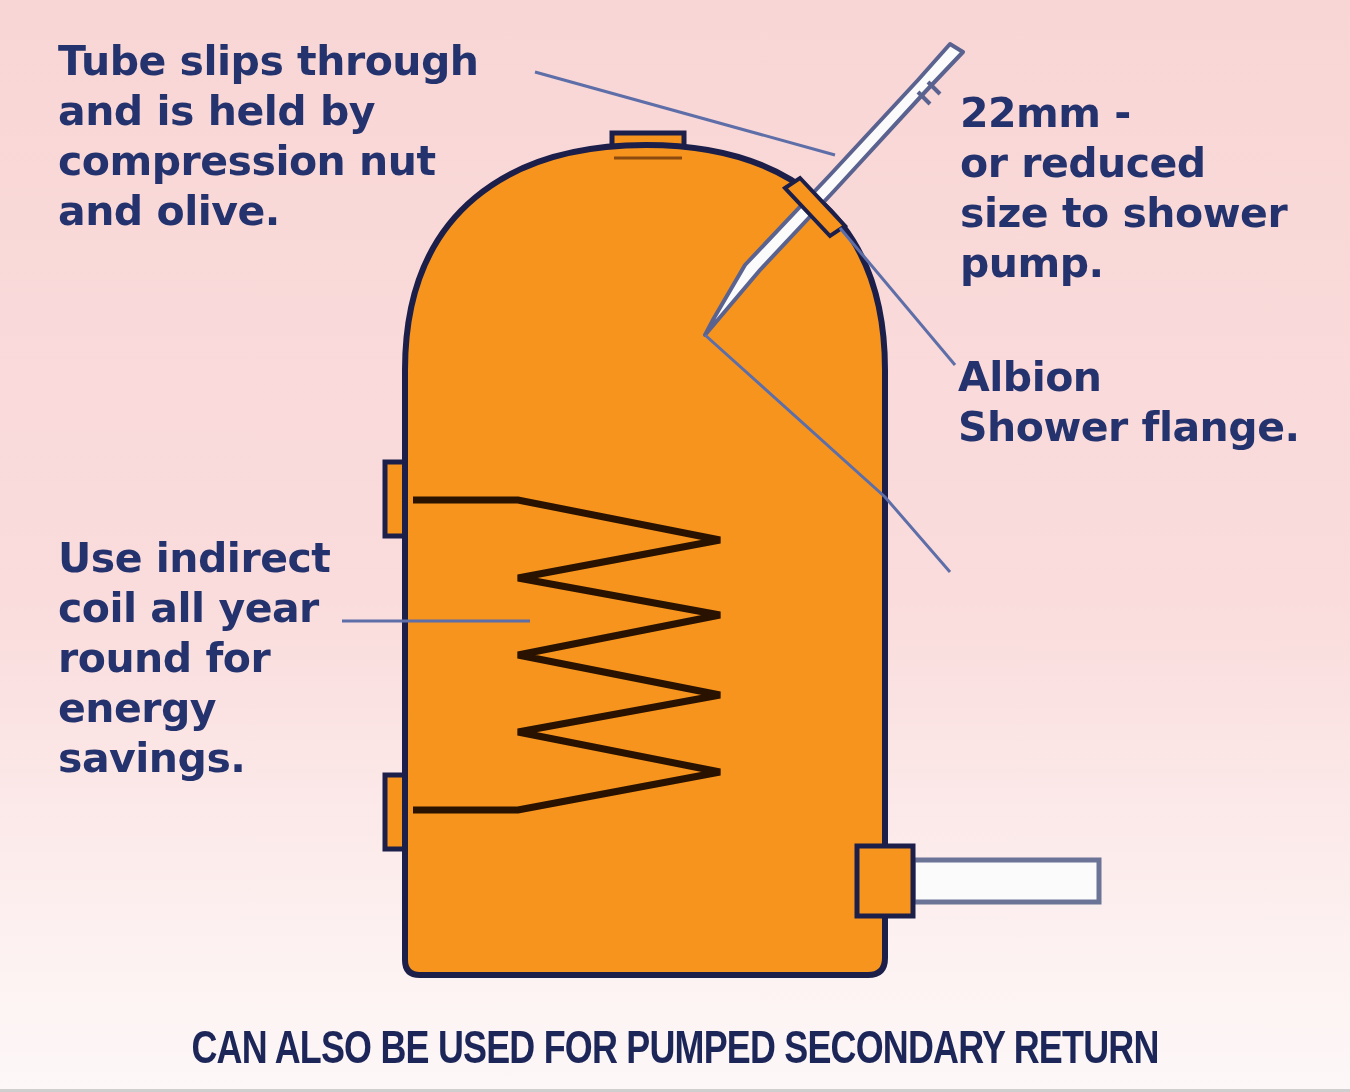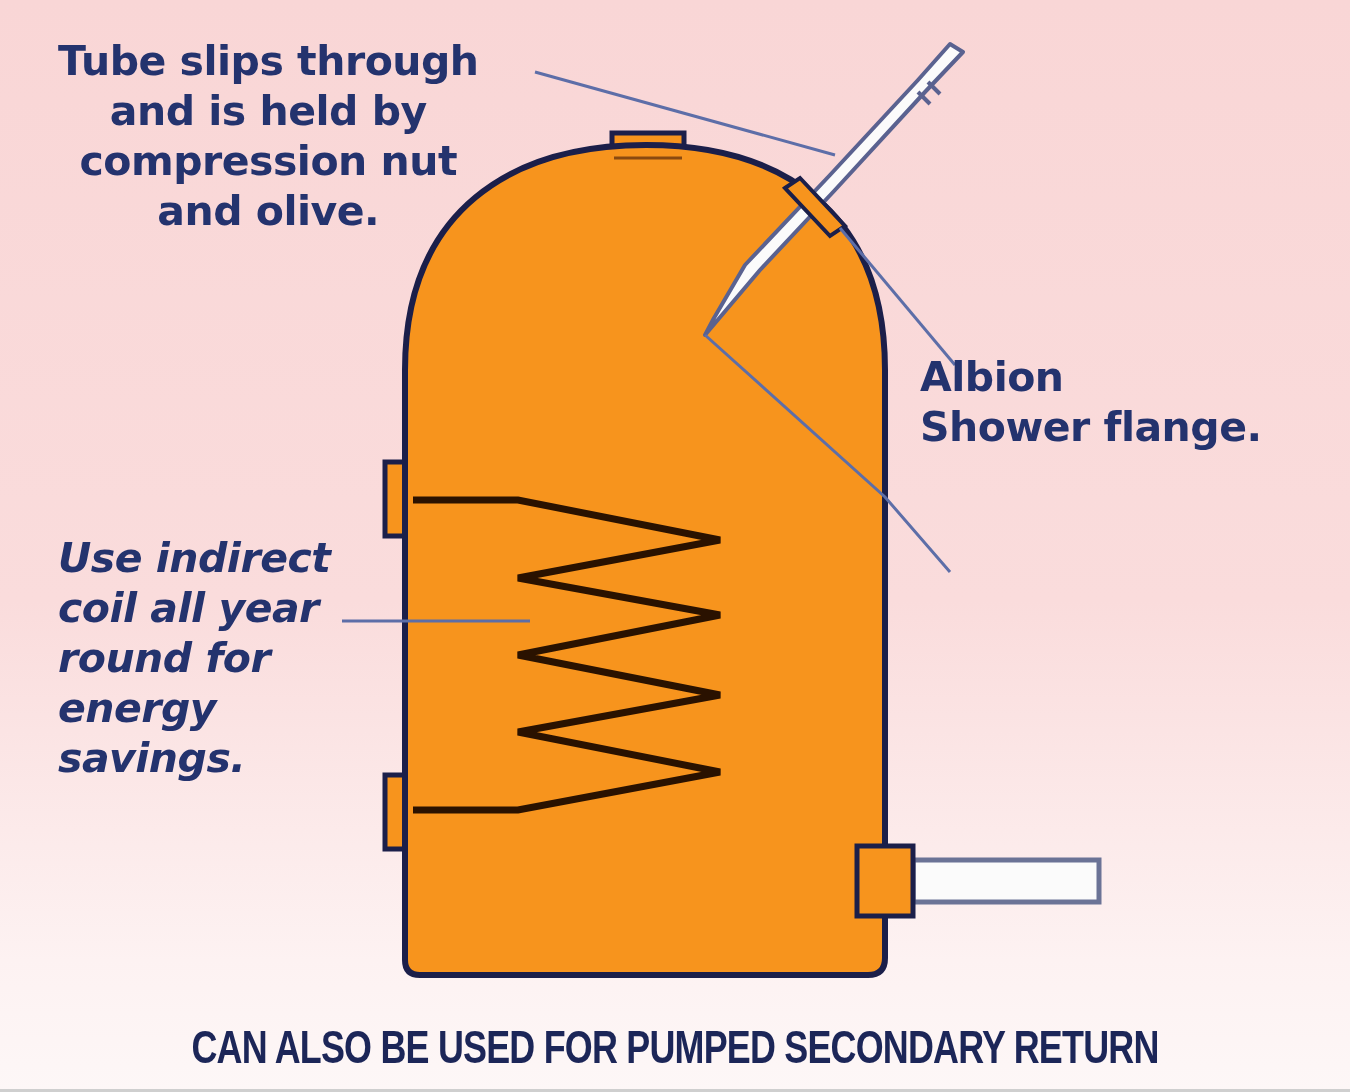--- a/index.html
+++ b/index.html
@@ -46,27 +46,31 @@
     <path id="flange" fill="#f7941d" stroke="#1b1f4a" stroke-width="4" d="M785,188 L800,178 L845,226 L830,236 Z"></path>
 
     <g id="leaders">
         <path d="M535,72 L835,155" fill="none" stroke="#5d6ea8" stroke-width="3"></path>
         <path d="M840,228 L955,365" fill="none" stroke="#5d6ea8" stroke-width="3"></path>
         <path d="M705,335 L885,497 L950,572" fill="none" stroke="#5d6ea8" stroke-width="3"></path>
         <path d="M342,621 L530,621" fill="none" stroke="#5d6ea8" stroke-width="3"></path>
       </g>
   </svg>
 
-  <div class="label" style="left: 58px; top: 36px; color: rgb(36, 51, 110); text-align: center;">Tube slips through
+  <div class="label" style="left: 58px; top: 36px; color: rgb(36, 51, 110);">Tube slips through
 and is held by
 compression nut
 and olive.</div>
-  <div class="label" style="left: 920px; top: 352px; color: rgb(36, 51, 110);">Albion
+  <div class="label" style="left: 960px; top: 88px; color: rgb(36, 51, 110);">22mm -
+or reduced
+size to shower
+pump.</div>
+  <div class="label" style="left: 958px; top: 352px; color: rgb(36, 51, 110);">Albion
 Shower flange.</div>
-  <div class="label" style="left: 58px; top: 533px; color: rgb(36, 51, 110); font-style: italic;">Use indirect
+  <div class="label" style="left: 58px; top: 533px; color: rgb(36, 51, 110);">Use indirect
 coil all year
 round for
 energy
 savings.</div>
 
   <div class="footer">CAN ALSO BE USED FOR PUMPED SECONDARY RETURN</div>
   <div class="bottom-rule"></div>
 </div>
 
 </body></html>

